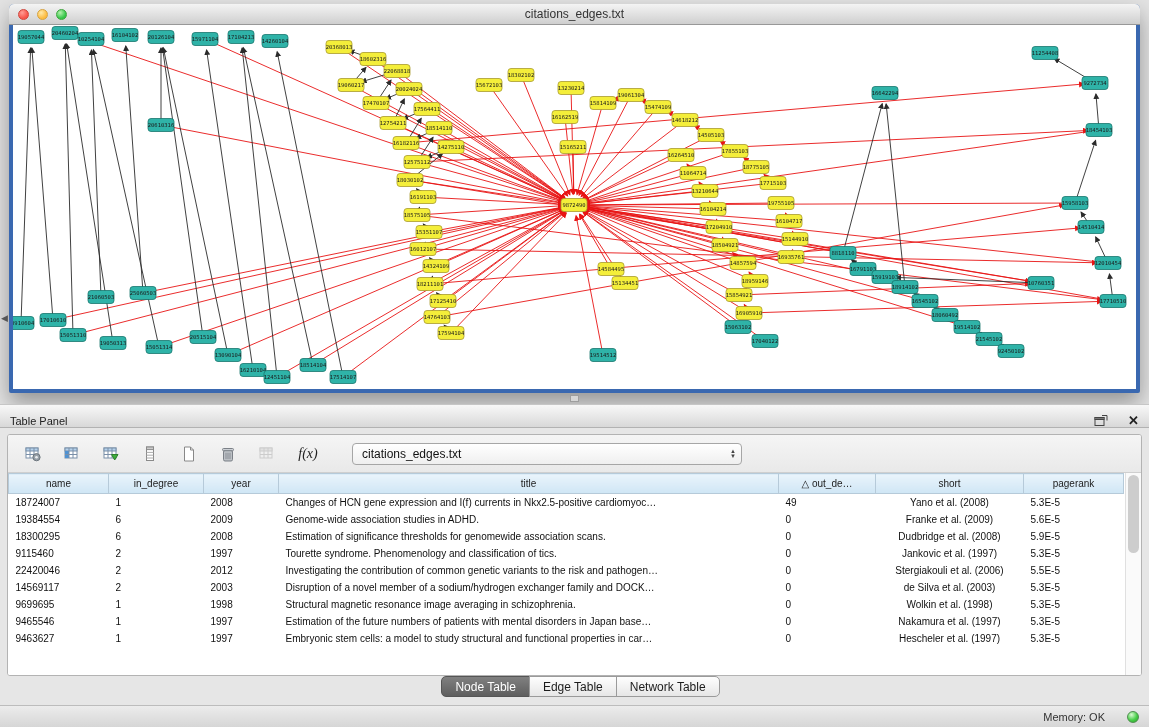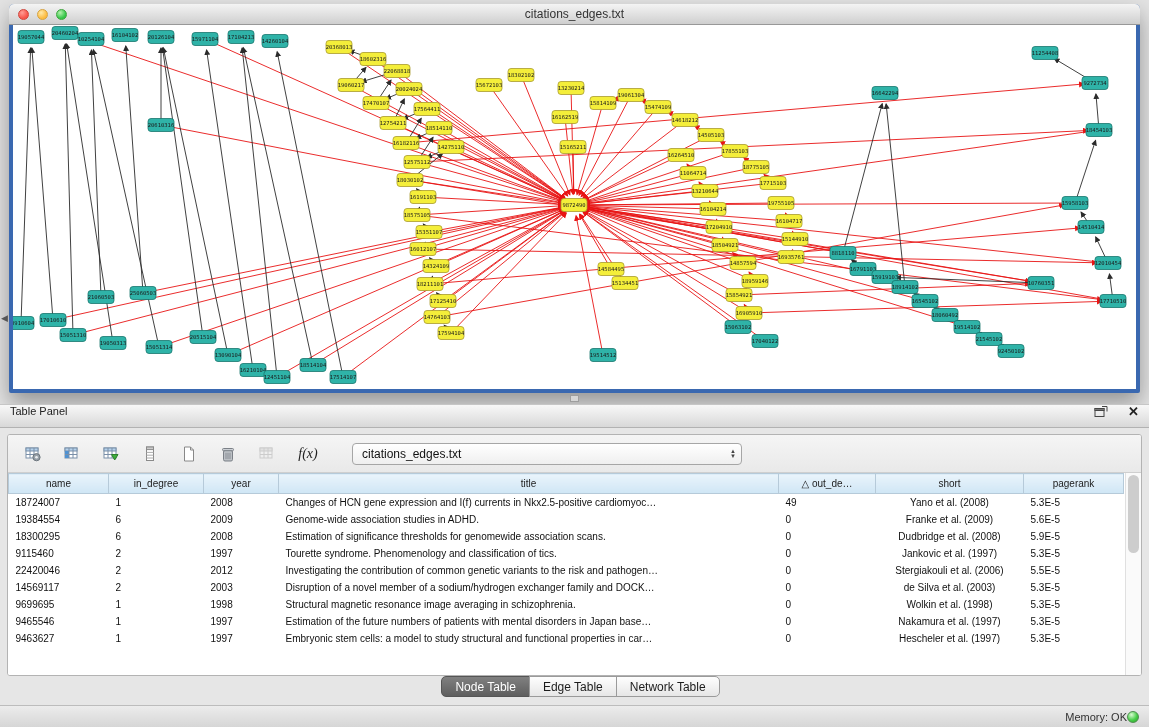--- a/index.html
+++ b/index.html
@@ -23,21 +23,21 @@
 
   .collapse-arrow{position:absolute;left:1px;top:314px;font-size:9px;color:#555;line-height:9px}
 
   
   .divider{position:absolute;left:0;top:393px;width:1149px;height:11px}
   .divider .handle{position:absolute;left:570px;top:2px;width:9px;height:7px;background:#d6d6d6;border:1px solid #9e9e9e}
 
   
   .table-panel{position:absolute;left:0;top:404px;width:1149px;height:301px;background:#e6e6e6}
   .panel-header{height:24px;background:linear-gradient(#f8f8f8,#d8d8d8);border-top:1px solid #c6c6c6;
-    border-bottom:1px solid #b2b2b2;display:flex;align-items:flex-start;padding:0 10px;font-size:11px;color:#222;gap:20px}
+    border-bottom:1px solid #b2b2b2;display:flex;align-items:flex-end;padding:0 10px;font-size:11px;color:#222;gap:20px}
   .panel-header .spacer{flex:1}
   .float-icon svg{display:block}
   .close-x{font-size:13px;font-weight:bold;color:#222;line-height:13px;cursor:default}
 
   .panel-body{position:absolute;left:7px;right:7px;top:30px;height:242px;background:#fdfdfd;
     border:1px solid #b3b3b3;border-radius:3px;display:flex;flex-direction:column;overflow:hidden}
   .toolbar{height:38px;flex:0 0 38px;display:flex;align-items:center;gap:13px;padding:0 12px;
     background:linear-gradient(#f5f5f5,#e9e9e9);border-bottom:1px solid #cfcfcf}
   .tool-btn{width:26px;height:26px;display:flex;align-items:center;justify-content:center;border-radius:4px}
   .fx-btn{font-family:"Liberation Serif",serif;font-style:italic;font-size:14px;color:#222;width:30px}
@@ -60,21 +60,21 @@
 
   .tabs{position:absolute;left:0;top:272px;width:100%;display:flex;justify-content:center}
   .tab{height:21px;padding:0 13px;font-size:12px;display:flex;align-items:center;border:1px solid #9a9a9a;
     background:linear-gradient(#fefefe,#e6e6e6);color:#1c1c1c;margin-left:-1px;font-family:"Liberation Sans",sans-serif}
   .tab:first-child{border-radius:5px 0 0 5px;margin-left:12px}
   .tab:last-child{border-radius:0 5px 5px 0}
   .tab.selected{background:linear-gradient(#808080,#5e5e5e);color:#fff;border-color:#555}
 
   
   .statusbar{position:absolute;left:0;bottom:0;width:1149px;height:22px;background:linear-gradient(#ececec,#d6d6d6);
-    border-top:1px solid #bcbcbc;display:flex;align-items:center;justify-content:flex-end;gap:0;
+    border-top:1px solid #bcbcbc;display:flex;align-items:center;justify-content:flex-end;gap:22px;
     padding:0 10px;font-size:11px;color:#333}
   .mem-dot{width:12px;height:12px;border-radius:50%;border:1px solid #4e8f4e;
     background:radial-gradient(circle at 35% 28%,#d9fbd2,#49cf49 55%,#28a228)}
 </style>
 </head>
 <body>
 
 <div class="net-window">
   <div class="titlebar">
     <span class="traffic">

